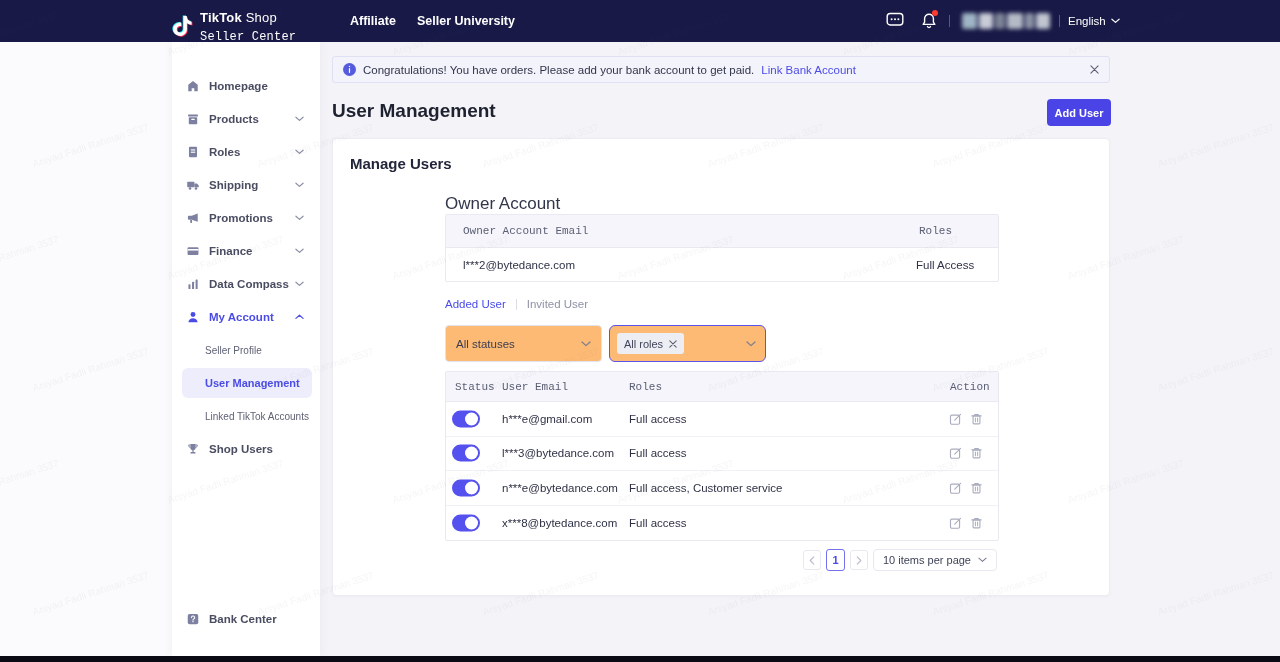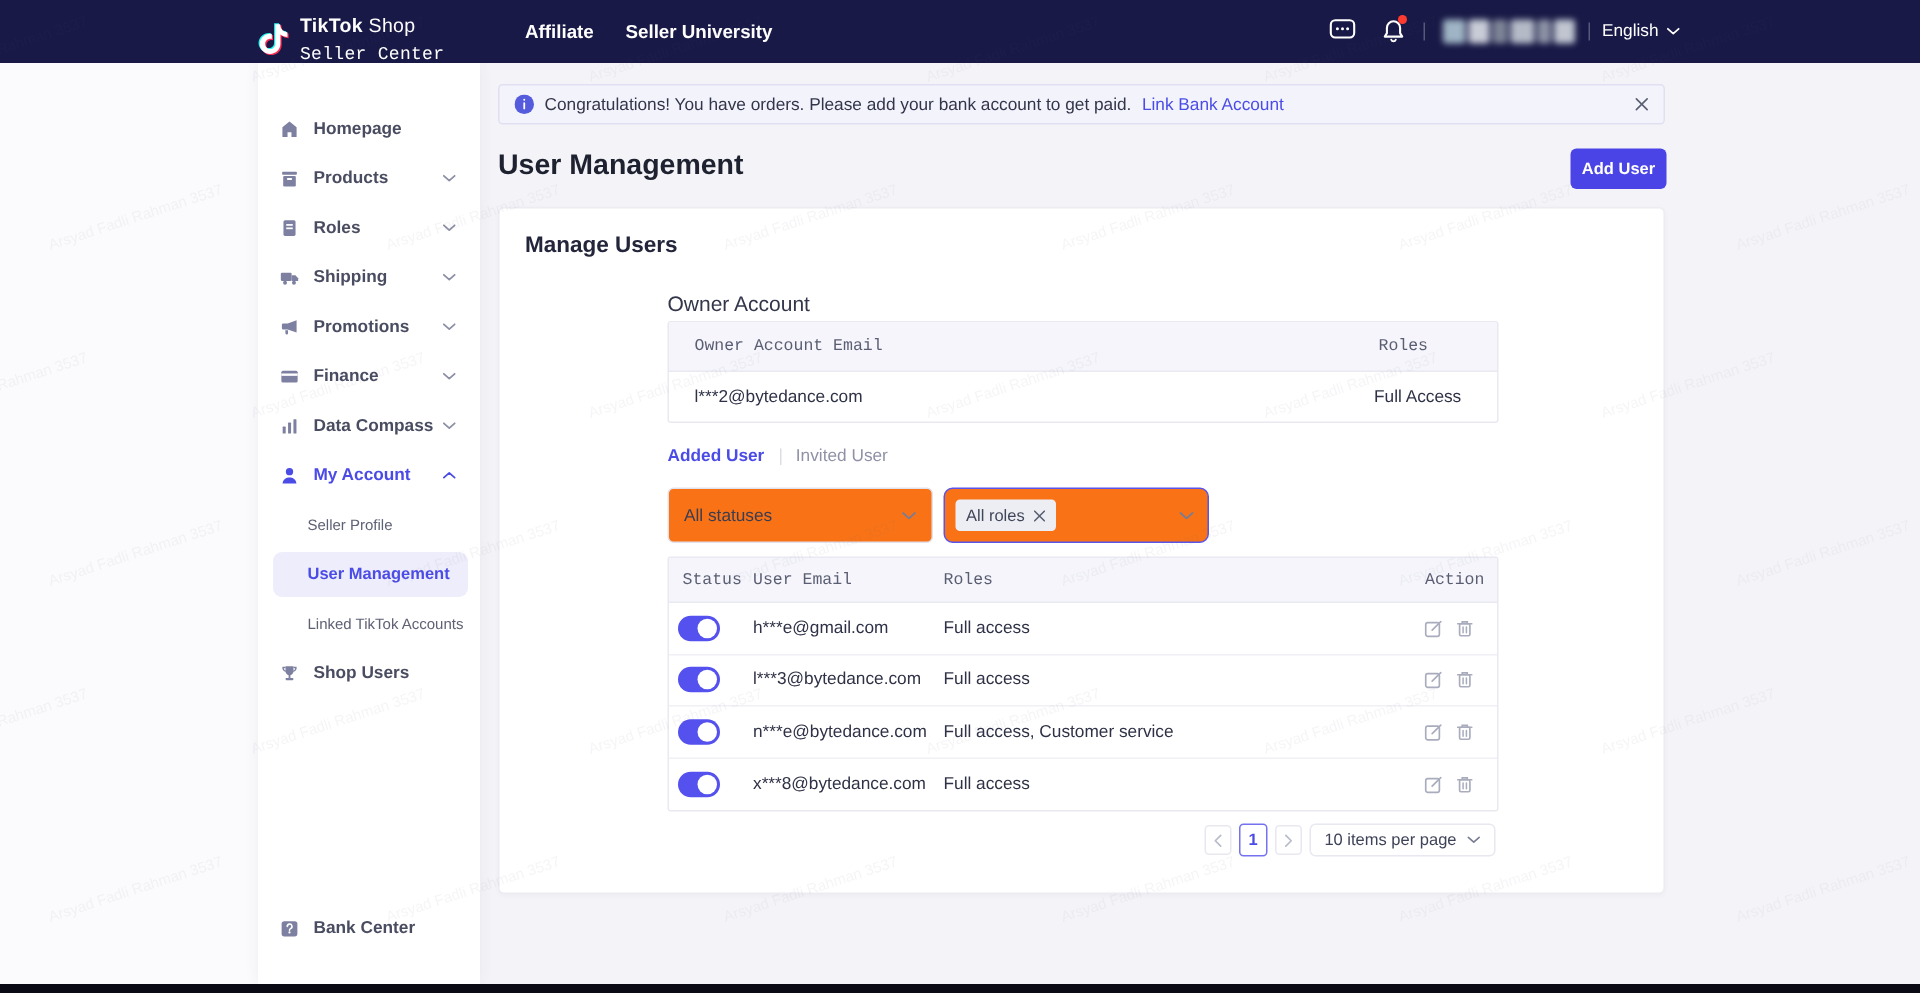--- a/index.html
+++ b/index.html
@@ -58,41 +58,41 @@
   .banner-text { font-size:11.5px; color:#33364a; }
   .banner-link { font-size:11.5px; color:#4b4ce6; cursor:pointer; }
   .banner-close { margin-left:auto; display:flex; cursor:pointer; color:#5a5e72; }
   .page-title { position:absolute; left:12px; top:58px; font-size:19px; font-weight:700; color:#1e2130; }
   .add-user-btn { position:absolute; left:727px; top:57px; width:64px; height:27px; background:#4a43e6;
     color:#fff; font-size:11px; font-weight:600; border:none; border-radius:4px; cursor:pointer; }
 
   .card { position:absolute; left:12px; top:96px; width:778px; height:458px; background:#fff;
     border:1px solid #ececf2; border-radius:4px; box-shadow:0 1px 3px rgba(30,30,80,.04); }
   .card-title { position:absolute; left:17px; top:16px; font-size:15px; font-weight:700; color:#23263a; }
-  .owner-label { position:absolute; left:112px; top:55px; font-size:14px; font-weight:500; color:#33364a; }
+  .owner-label { position:absolute; left:112px; top:55px; font-size:17px; font-weight:500; color:#33364a; }
 
   .table { position:absolute; border:1px solid #e9e9f1; border-radius:2px; background:#fff; }
   .t-head { background:#f5f5fb; border-bottom:1px solid #e9e9f1; position:relative; }
   .t-head span { position:absolute; font-size:11px; color:#5a5e72; top:50%; transform:translateY(-50%);font-family:Liberation Mono, monospace; }
   .t-row { position:relative; border-bottom:1px solid #f0f0f6; }
   .t-row:last-child { border-bottom:none; }
   .t-row span.cell { position:absolute; font-size:11.5px; color:#2f3246; top:50%; transform:translateY(-50%); }
 
   .owner-table { left:112px; top:75px; width:554px; }
   .owner-table .t-head { height:33px; }
   .owner-table .t-row { height:33px; }
 
   .tabs { position:absolute; left:112px; top:159px; display:flex; align-items:center; gap:10px; }
   .tab { font-size:11.5px; cursor:pointer; }
-  .tab.on { color:#4b4ce6; font-weight:700; }
+  .tab.on { color:#4b4ce6; font-weight:400; }
   .tab.off { color:#8f92a6; }
   .tab-div { width:1px; height:11px; background:#dcdce6; }
 
   .filters { position:absolute; left:112px; top:186px; display:flex; gap:7px; }
-  .select { width:177px; height:37px; background:#f97316; border:1px solid #e2e2ec; border-radius:4px;
+  .select { width:157px; height:37px; background:#fdba74; border:1px solid #e2e2ec; border-radius:4px;
     display:flex; align-items:center; padding:0 10px; cursor:pointer; }
   .select .val { font-size:11.5px; color:#3a3d52; }
   .select .chev { margin-left:auto; color:#7a7d92; display:flex; }
   .select.roles { border:1px solid #5a55ea; border-radius:6px; padding:0 9px 0 7px; }
   .tag { background:#eceef3; border-radius:3px; height:21px; display:flex; align-items:center; gap:6px;
     padding:0 7px; font-size:11px; color:#42455a; }
   .tag .x { display:flex; cursor:pointer; color:#5a5e72; }
 
   .users-table { left:112px; top:232px; width:554px; }
   .users-table .t-head { height:30px; }

